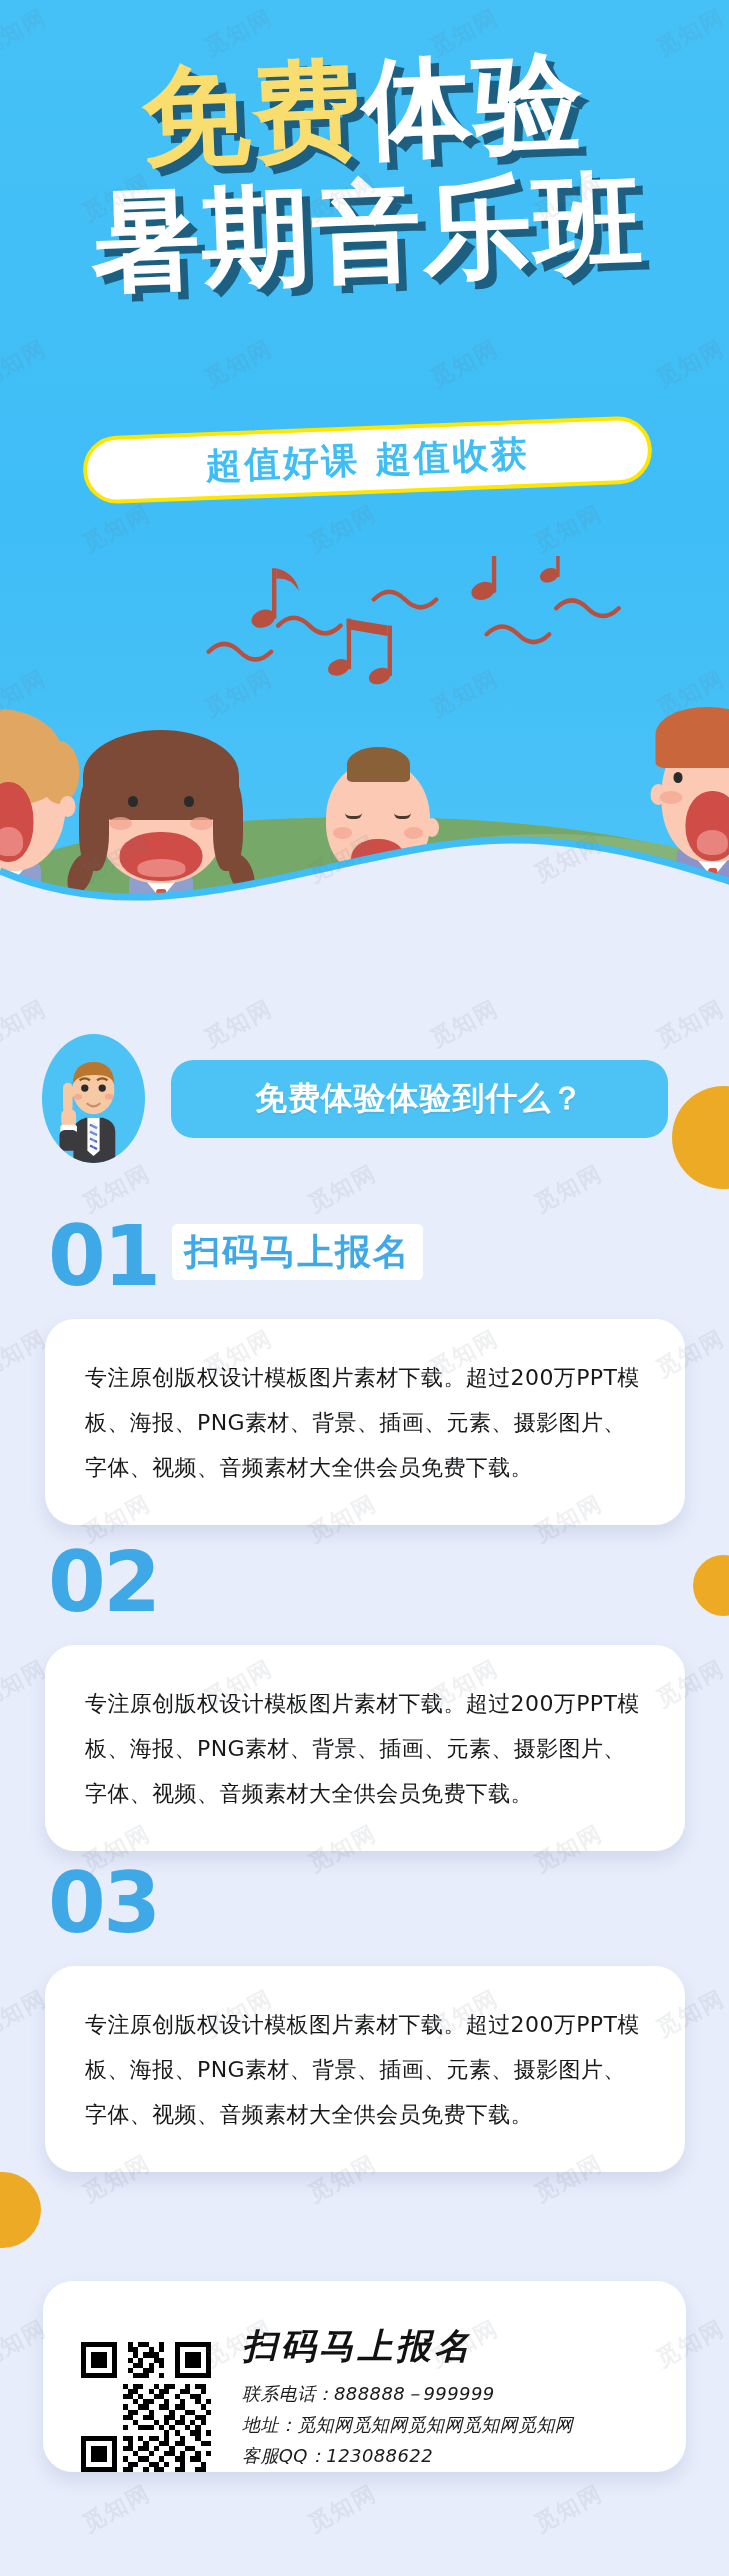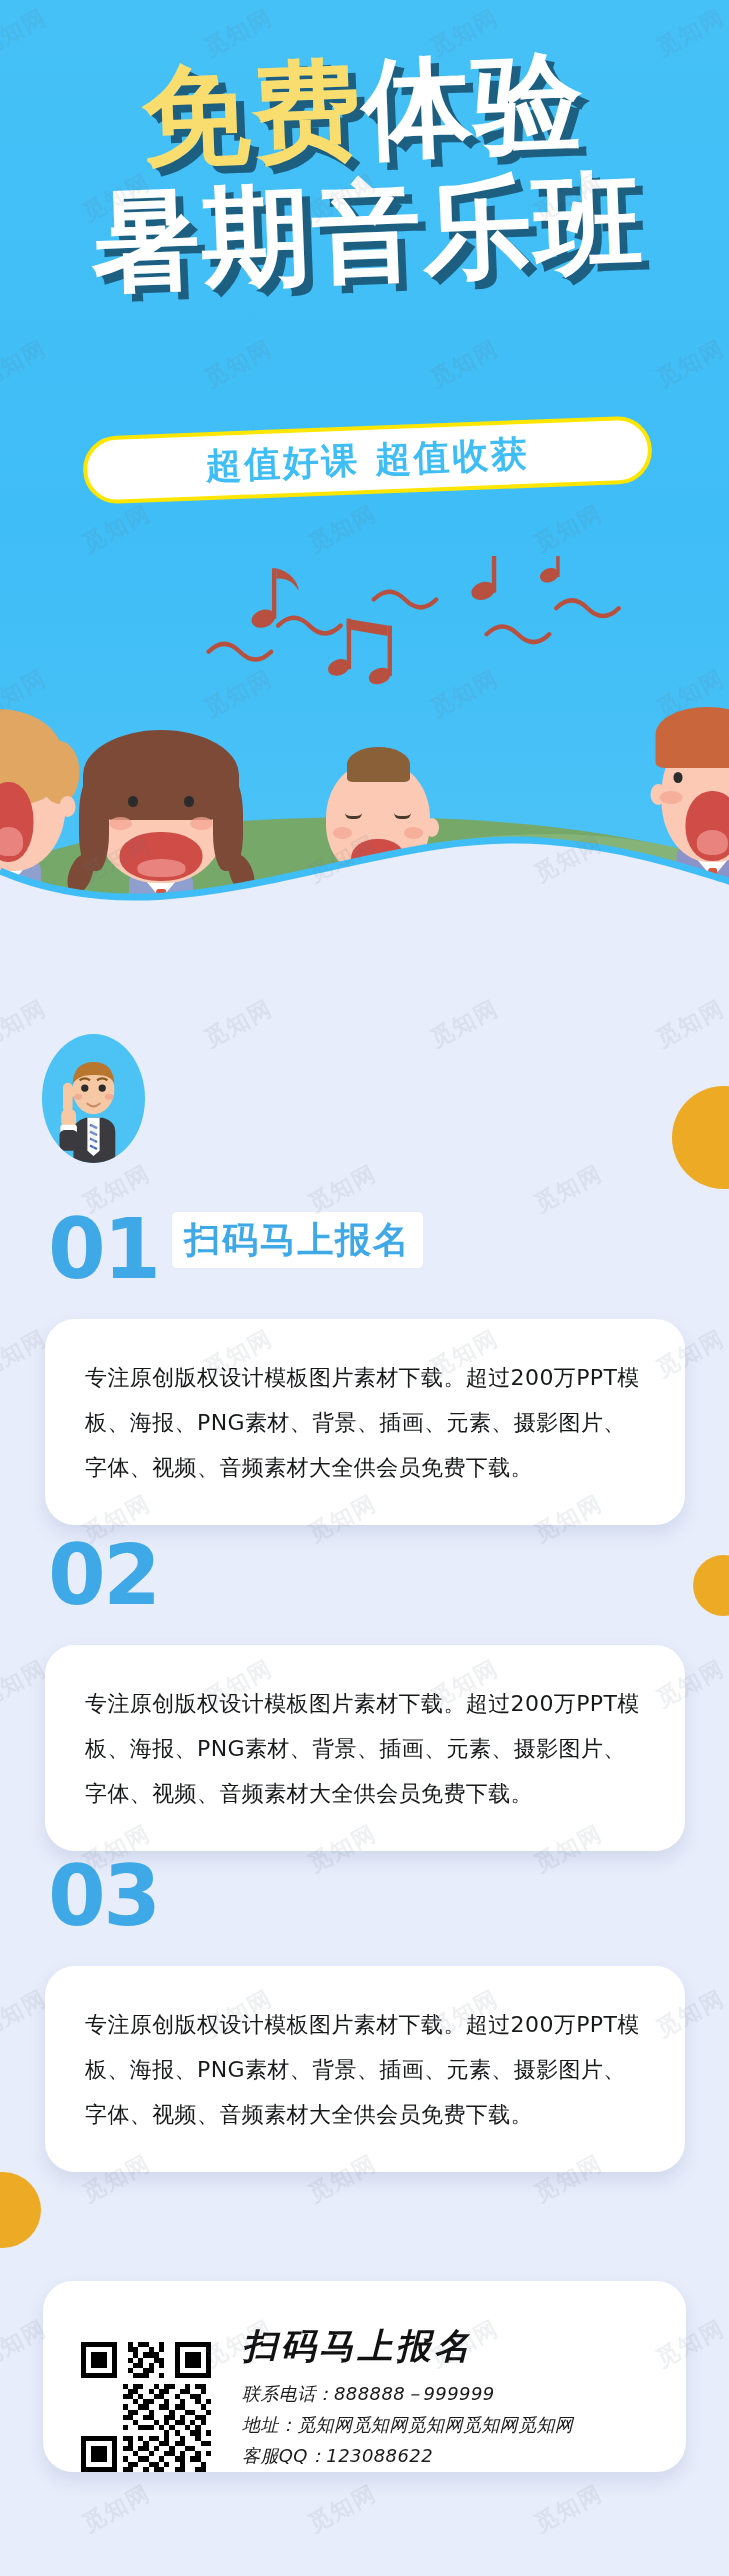--- a/index.html
+++ b/index.html
@@ -130,21 +130,21 @@
     background:#4cc2f5;border-radius:22.6px;
     display:flex;align-items:center;justify-content:center;
   }
   .qpill span{
     color:#ffffff;font-size:32px;font-weight:bold;letter-spacing:0.9px;
     text-shadow:0 1.7px 0 rgba(0,0,0,.06);
     font-family:"DejaVu Sans","Liberation Sans",sans-serif;
   }
 
   .section{position:absolute;left:0;width:730px;}
-  .sec-head{position:relative;height:91px;padding-left:48px;display:flex;align-items:flex-start;}
+  .sec-head{position:relative;height:91px;padding-left:48px;display:flex;align-items:center;}
   .num{
     font-size:83px;line-height:.92;font-weight:bold;color:#3fa9e8;
     letter-spacing:-2.6px;
     font-family:"DejaVu Sans","Liberation Sans",sans-serif;
   }
   .sec-title{
     margin-left:14px;margin-bottom:10.4px;
     font-size:36px;font-weight:bold;color:#3fa9e8;letter-spacing:1.7px;
     font-family:"DejaVu Sans","Liberation Sans",sans-serif;
   }
@@ -350,20 +350,23 @@
         <ellipse cx="77" cy="72" rx="5" ry="3.4" fill="#f0a590" opacity=".8"></ellipse>
         <path d="M52 80 q7 6 14 0" stroke="#c98b6a" stroke-width="2.4" fill="none" stroke-linecap="round"></path>
         <ellipse cx="35" cy="66" rx="4" ry="6" fill="#f6c9a4"></ellipse>
         <g>
           <rect x="24" y="56" width="11" height="34" rx="5.5" fill="#f6c9a4"></rect>
           <rect x="22" y="86" width="17" height="22" rx="7" fill="#f6c9a4"></rect>
           <rect x="21" y="104" width="19" height="10" rx="3" fill="#ffffff"></rect>
           <rect x="20" y="110" width="21" height="24" rx="6" fill="#3b3b3f"></rect>
         </g>
       </svg>
+    </div>
+    <div class="qpill">
+      <span>免费体验体验到什么？</span>
     </div>
   </div>
 
   <div class="section" style="top:1212px;">
     <div class="sec-head">
       <div class="num">01</div>
       <div class="sec-title chip">扫码马上报名</div>
     </div>
     <div class="card">
       <p>专注原创版权设计模板图片素材下载。超过200万PPT模板、海报、PNG素材、背景、插画、元素、摄影图片、字体、视频、音频素材大全供会员免费下载。</p>

